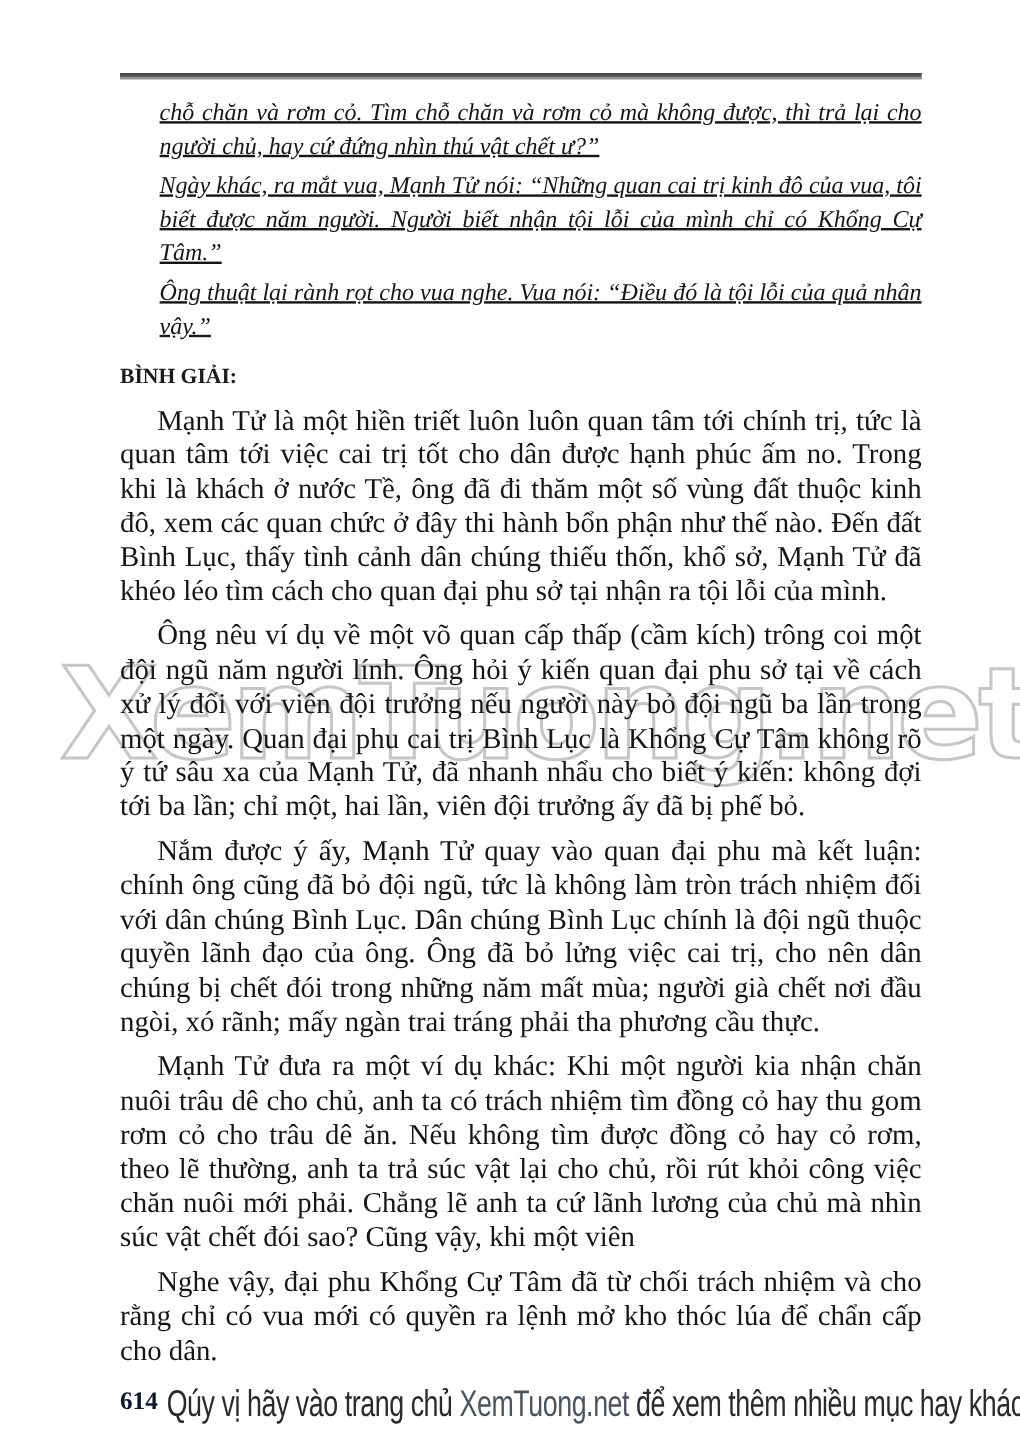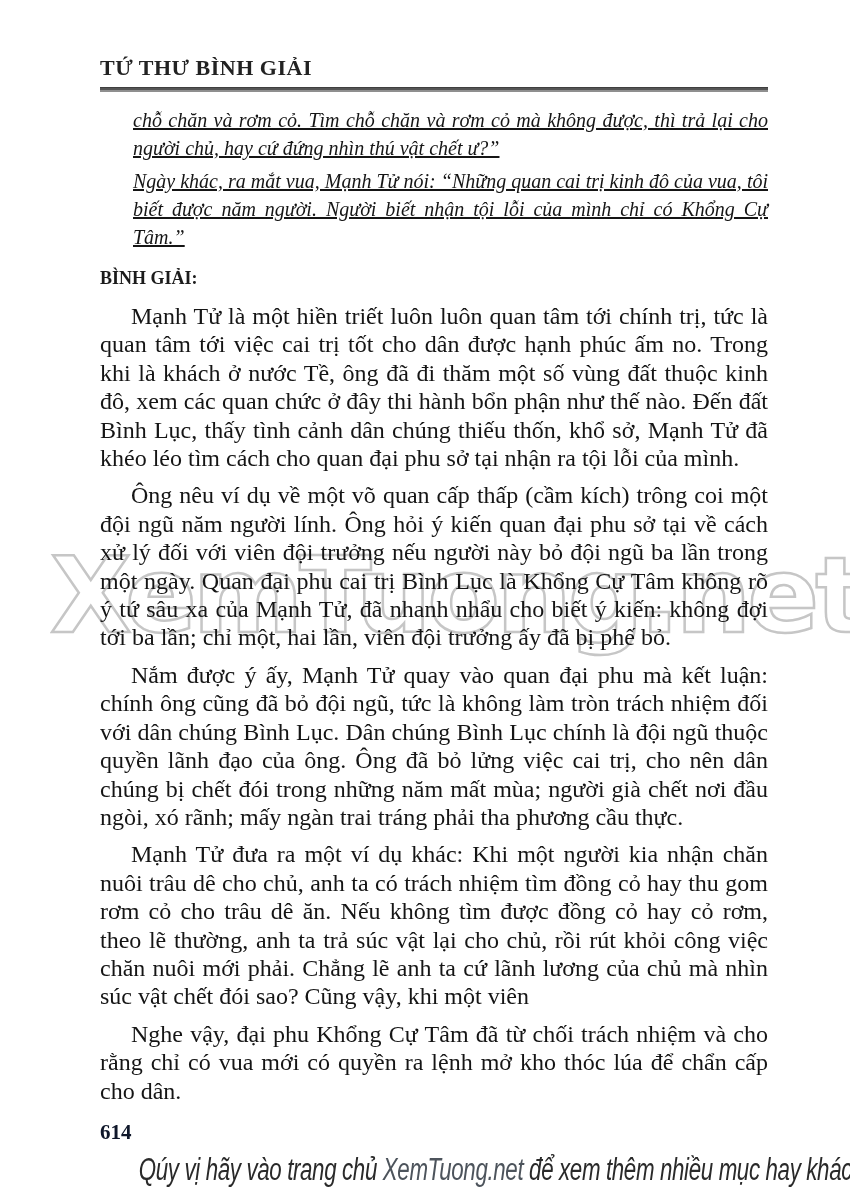--- a/index.html
+++ b/index.html
@@ -79,21 +79,20 @@
     color: #0f172a;
   }
   
   .footer-banner {
     position: absolute;
     left: 0;
     top: 1152px;
     width: 850px;
     text-align: center;
     z-index: 2;
-    font-style: italic;
   }
   .footer-inner {
     display: inline-block;
     font-family: "Liberation Sans", sans-serif;
     font-size: 31px;
     font-weight: 500;
     color: #2a2a2a;
     white-space: nowrap;
     transform: scaleX(0.72);
     transform-origin: center;
@@ -107,27 +106,27 @@
 </style>
 </head>
 <body>
 
 <div class="page">
 
   <div class="watermark">XemTuong.net</div>
 
   <div class="content">
 
-    <div class="book-header-title">TỨ THƯ BÌNH GIẢI</div>
 
     <div class="header-rule"></div>
 
     <div class="quote-block">
       <p>chỗ chăn và rơm cỏ. Tìm chỗ chăn và rơm cỏ mà không được, thì trả lại cho người chủ, hay cứ đứng nhìn thú vật chết ư?”</p>
       <p>Ngày khác, ra mắt vua, Mạnh Tử nói: “Những quan cai trị kinh đô của vua, tôi biết được năm người. Người biết nhận tội lỗi của mình chỉ có Khổng Cự Tâm.”</p>
+      <p>Ông thuật lại rành rọt cho vua nghe. Vua nói: “Điều đó là tội lỗi của quả nhân vậy.”</p>
     </div>
 
     <div class="section-heading">BÌNH GIẢI:</div>
 
     <div class="commentary">
       <p>Mạnh Tử là một hiền triết luôn luôn quan tâm tới chính trị, tức là quan tâm tới việc cai trị tốt cho dân được hạnh phúc ấm no. Trong khi là khách ở nước Tề, ông đã đi thăm một số vùng đất thuộc kinh đô, xem các quan chức ở đây thi hành bổn phận như thế nào. Đến đất Bình Lục, thấy tình cảnh dân chúng thiếu thốn, khổ sở, Mạnh Tử đã khéo léo tìm cách cho quan đại phu sở tại nhận ra tội lỗi của mình.</p>
       <p>Ông nêu ví dụ về một võ quan cấp thấp (cầm kích) trông coi một đội ngũ năm người lính. Ông hỏi ý kiến quan đại phu sở tại về cách xử lý đối với viên đội trưởng nếu người này bỏ đội ngũ ba lần trong một ngày. Quan đại phu cai trị Bình Lục là Khổng Cự Tâm không rõ ý tứ sâu xa của Mạnh Tử, đã nhanh nhẩu cho biết ý kiến: không đợi tới ba lần; chỉ một, hai lần, viên đội trưởng ấy đã bị phế bỏ.</p>
       <p>Nắm được ý ấy, Mạnh Tử quay vào quan đại phu mà kết luận: chính ông cũng đã bỏ đội ngũ, tức là không làm tròn trách nhiệm đối với dân chúng Bình Lục. Dân chúng Bình Lục chính là đội ngũ thuộc quyền lãnh đạo của ông. Ông đã bỏ lửng việc cai trị, cho nên dân chúng bị chết đói trong những năm mất mùa; người già chết nơi đầu ngòi, xó rãnh; mấy ngàn trai tráng phải tha phương cầu thực.</p>
       <p>Mạnh Tử đưa ra một ví dụ khác: Khi một người kia nhận chăn nuôi trâu dê cho chủ, anh ta có trách nhiệm tìm đồng cỏ hay thu gom rơm cỏ cho trâu dê ăn. Nếu không tìm được đồng cỏ hay cỏ rơm, theo lẽ thường, anh ta trả súc vật lại cho chủ, rồi rút khỏi công việc chăn nuôi mới phải. Chẳng lẽ anh ta cứ lãnh lương của chủ mà nhìn súc vật chết đói sao? Cũng vậy, khi một viên</p>
       <p>Nghe vậy, đại phu Khổng Cự Tâm đã từ chối trách nhiệm và cho rằng chỉ có vua mới có quyền ra lệnh mở kho thóc lúa để chẩn cấp cho dân.</p>

